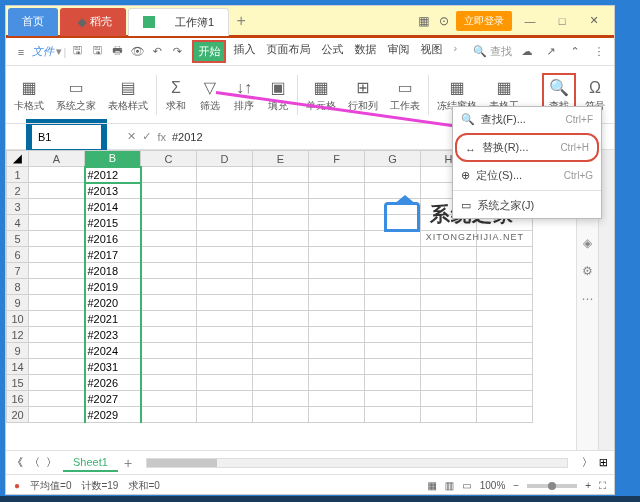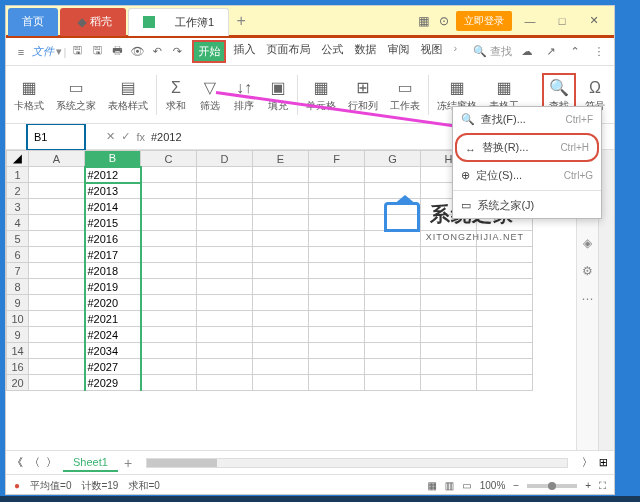--- a/index.html
+++ b/index.html
@@ -25,21 +25,21 @@
 .menu-tab.start { background: #3cb371; color: #fff; border: 2px solid #d84f3e; }
 .menu-right { margin-left: auto; display: flex; align-items: center; gap: 6px; color: #999; }
 .search-box { display: flex; align-items: center; gap: 3px; font-size: 11px; }
 .ribbon { height: 58px; display: flex; align-items: center; border-bottom: 1px solid #e0e0e0; padding: 0 4px; gap: 4px; position: relative; }
 .ribbon-group { display: flex; flex-direction: column; align-items: center; justify-content: center; font-size: 10px; color: #555; padding: 2px 4px; }
 .ribbon-group .big-icn { width: 22px; height: 22px; color: #666; display: flex; align-items: center; justify-content: center; font-size: 16px; }
 .ribbon-group .lbl { white-space: nowrap; }
 .ribbon-sep { width: 1px; height: 40px; background: #e0e0e0; }
 .ribbon-find { border: 2px solid #d84f3e; padding: 2px 4px; }
 .formula-bar { height: 26px; display: flex; align-items: center; border-bottom: 1px solid #e0e0e0; font-size: 11px; }
-.name-box { width: 60px; border: 2px solid #0369a1; padding: 6px 6px; margin: 0 20px; font-size: 11px; }
+.name-box { width: 81px; border: 6px solid #0369a1; padding: 6px 6px; margin: 0 20px; font-size: 11px; }
 .fx-area { display: flex; align-items: center; gap: 6px; color: #888; }
 .fx-val { color: #333; }
 .sheet-area { display: flex; height: 300px; position: relative; }
 .side-pane { width: 22px; background: #f8f8f8; border-left: 1px solid #e0e0e0; display: flex; flex-direction: column; align-items: center; gap: 14px; padding-top: 30px; color: #888; font-size: 12px; position: absolute; right: 16px; top: 0; bottom: 0; }
 .grid-wrap { flex: 1; overflow: hidden; position: relative; }
 .grid { border-collapse: collapse; font-size: 11px; }
 .grid th, .grid td { border: 1px solid #d0d0d0; height: 16px; padding: 0 2px; }
 .corner { width: 22px; background: #f0f0f0; }
 .col-h { background: #f0f0f0; text-align: center; font-weight: normal; color: #555; width: 56px; }
 .col-h.sel { background: #3cb371; color: #fff; }
@@ -341,35 +341,59 @@
               <td class="col-sel-border">#2021</td>
               <td></td>
               <td></td>
               <td></td>
               <td></td>
               <td></td>
               <td></td>
               <td></td>
             </tr>
             <tr>
+              <th class="row-h">12</th>
+              <td></td>
+              <td class="col-sel-border">#2023</td>
+              <td></td>
+              <td></td>
+              <td></td>
+              <td></td>
+              <td></td>
+              <td></td>
+              <td></td>
+            </tr>
+            <tr>
               <th class="row-h">9</th>
               <td></td>
               <td class="col-sel-border">#2024</td>
               <td></td>
               <td></td>
               <td></td>
               <td></td>
               <td></td>
               <td></td>
               <td></td>
             </tr>
             <tr>
               <th class="row-h">14</th>
               <td></td>
-              <td class="col-sel-border">#2034</td>
+              <td class="col-sel-border">#2031</td>
+              <td></td>
+              <td></td>
+              <td></td>
+              <td></td>
+              <td></td>
+              <td></td>
+              <td></td>
+            </tr>
+            <tr>
+              <th class="row-h">15</th>
+              <td></td>
+              <td class="col-sel-border">#2026</td>
               <td></td>
               <td></td>
               <td></td>
               <td></td>
               <td></td>
               <td></td>
               <td></td>
             </tr>
             <tr>
               <th class="row-h">16</th>

